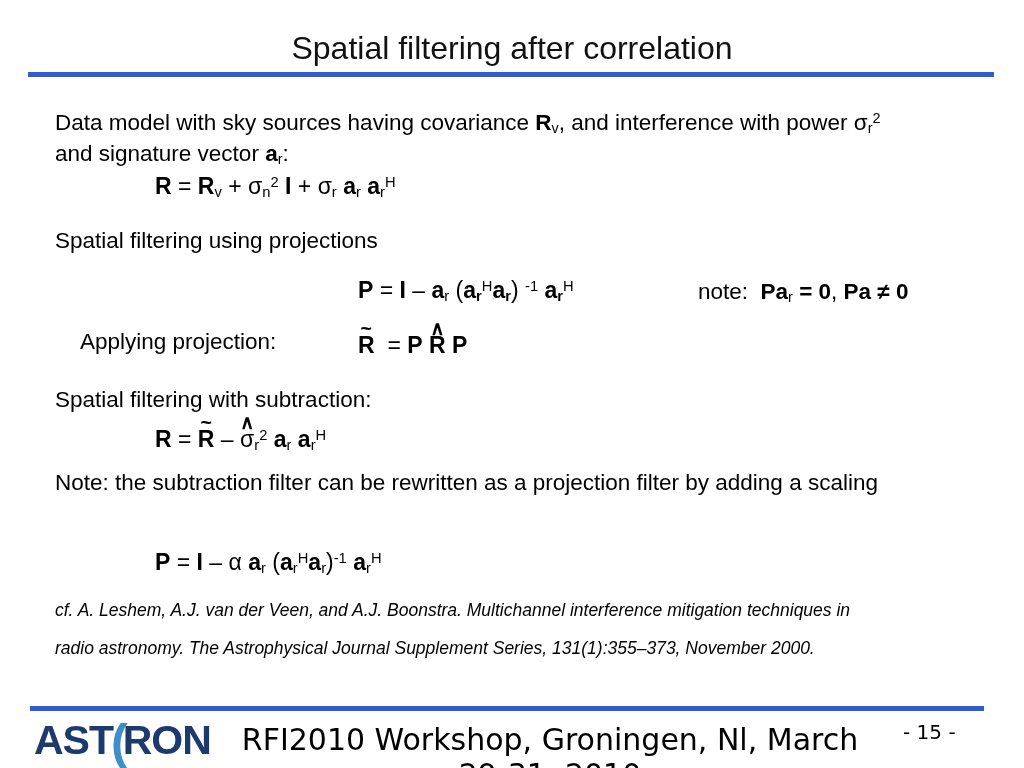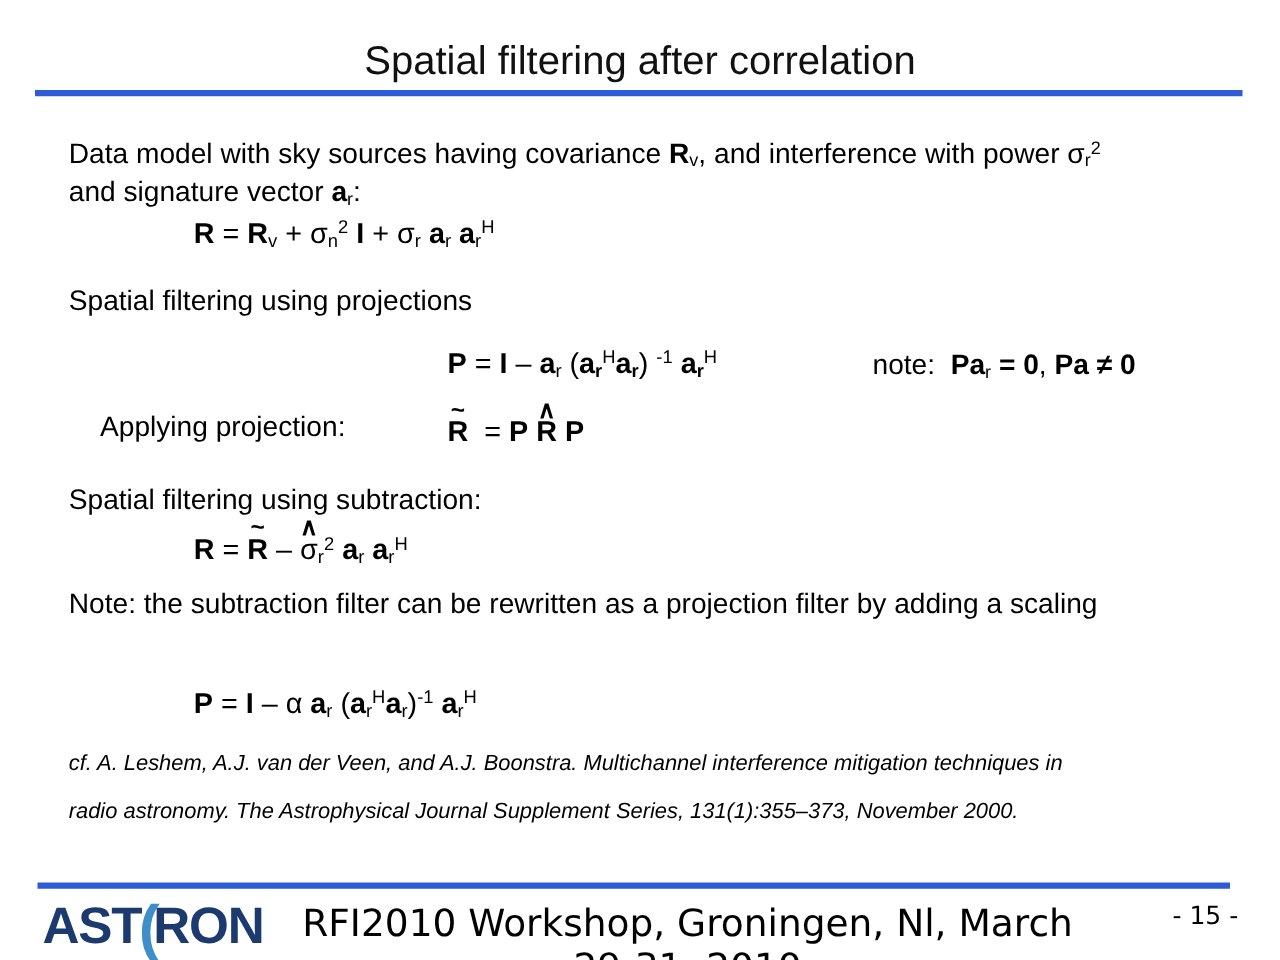--- a/index.html
+++ b/index.html
@@ -54,21 +54,21 @@
   }
   .logo .arc{
     color:var(--arc,#3e8ec9);font-size:50px;font-weight:700;
     vertical-align:-5px;margin:0 -4px 0 -2px;display:inline-block;
   }
   .footer-caption{
     position:absolute;left:240px;top:722px;width:620px;text-align:center;
     font-size:30px;font-family:"DejaVu Sans",sans-serif;color:#000;
   }
   .page-num{
-    position:absolute;left:938px;top:720px;font-size:20px;
+    position:absolute;left:903px;top:720px;font-size:20px;
     font-family:"DejaVu Sans",sans-serif;color:#000;
   }
 </style>
 </head>
 <body>
 
 <div class="slide" style="--accent: #2e5cd6; --navy: #1c3a6e; --arc: #3e8ec9;">
 
   <div class="title">Spatial filtering after correlation</div>
   <div class="rule rule-top"></div>
@@ -78,21 +78,21 @@
   <div class="txt formula pos-f1"><span class="b">R</span><span> = </span><span class="b">R</span><span class="sub">v</span><span> + </span><span>σ</span><span class="sub">n</span><span class="sup">2</span><span> </span><span class="b">I</span><span> + </span><span>σ</span><span class="sub">r</span><span> </span><span class="b">a</span><span class="sub">r</span><span> </span><span class="b">a</span><span class="sub">r</span><span class="sup">H</span></div>
 
   <div class="txt pos-h2">Spatial filtering using projections</div>
 
   <div class="txt formula pos-projfor"><span class="b">P</span><span> = </span><span class="b">I</span><span> – </span><span class="b">a</span><span class="sub">r</span><span> (</span><span class="b">a</span><span class="sub b">r</span><span class="sup">H</span><span class="b">a</span><span class="sub b">r</span><span>) </span><span class="sup">-1</span><span> </span><span class="b">a</span><span class="sub b">r</span><span class="sup">H</span></div>
   <div class="txt pos-projnote"><span>note:&nbsp; </span><span class="b">Pa</span><span class="sub">r</span><span class="b"> = 0</span><span>, </span><span class="b">Pa</span><span class="b"> ≠ 0</span></div>
 
   <div class="txt pos-applbl">Applying projection:</div>
   <div class="txt formula pos-appfor"><span class="b ov"><span class="mark">~</span>R</span><span>&nbsp; = </span><span class="b">P</span><span> </span><span class="b ov"><span class="mark">∧</span>R</span><span> </span><span class="b">P</span></div>
 
-  <div class="txt pos-h3">Spatial filtering using subtraction:</div>
+  <div class="txt pos-h3">Spatial filtering with subtraction:</div>
   <div class="txt formula pos-f3"><span class="b">R</span><span> = </span><span class="b ov"><span class="mark">~</span>R</span><span> – </span><span class="ov"><span class="mark">∧</span>σ</span><span class="sub">r</span><span class="sup">2</span><span> </span><span class="b">a</span><span class="sub">r</span><span> </span><span class="b">a</span><span class="sub">r</span><span class="sup">H</span></div>
 
   <div class="txt pos-note1"><span>Note: the subtraction filter can be rewritten as a projection filter by adding a scaling</span></div>
 
   <div class="txt formula pos-f4"><span class="b">P</span><span> = </span><span class="b">I</span><span> – </span><span>α</span><span> </span><span class="b">a</span><span class="sub">r</span><span> (</span><span class="b">a</span><span class="sub">r</span><span class="sup">H</span><span class="b">a</span><span class="sub">r</span><span>)</span><span class="sup">-1</span><span> </span><span class="b">a</span><span class="sub">r</span><span class="sup">H</span></div>
 
   <div class="cite pos-c1">cf. A. Leshem, A.J. van der Veen, and A.J. Boonstra. Multichannel interference mitigation techniques in</div>
   <div class="cite pos-c2">radio astronomy. The Astrophysical Journal Supplement Series, 131(1):355–373, November 2000.</div>
 
   <div class="rule rule-bottom"></div>

